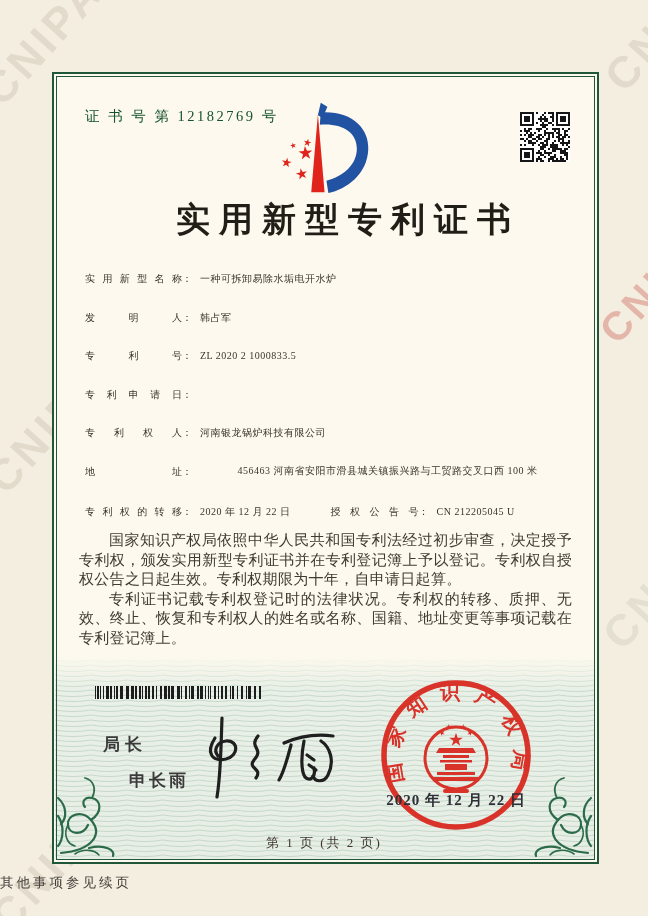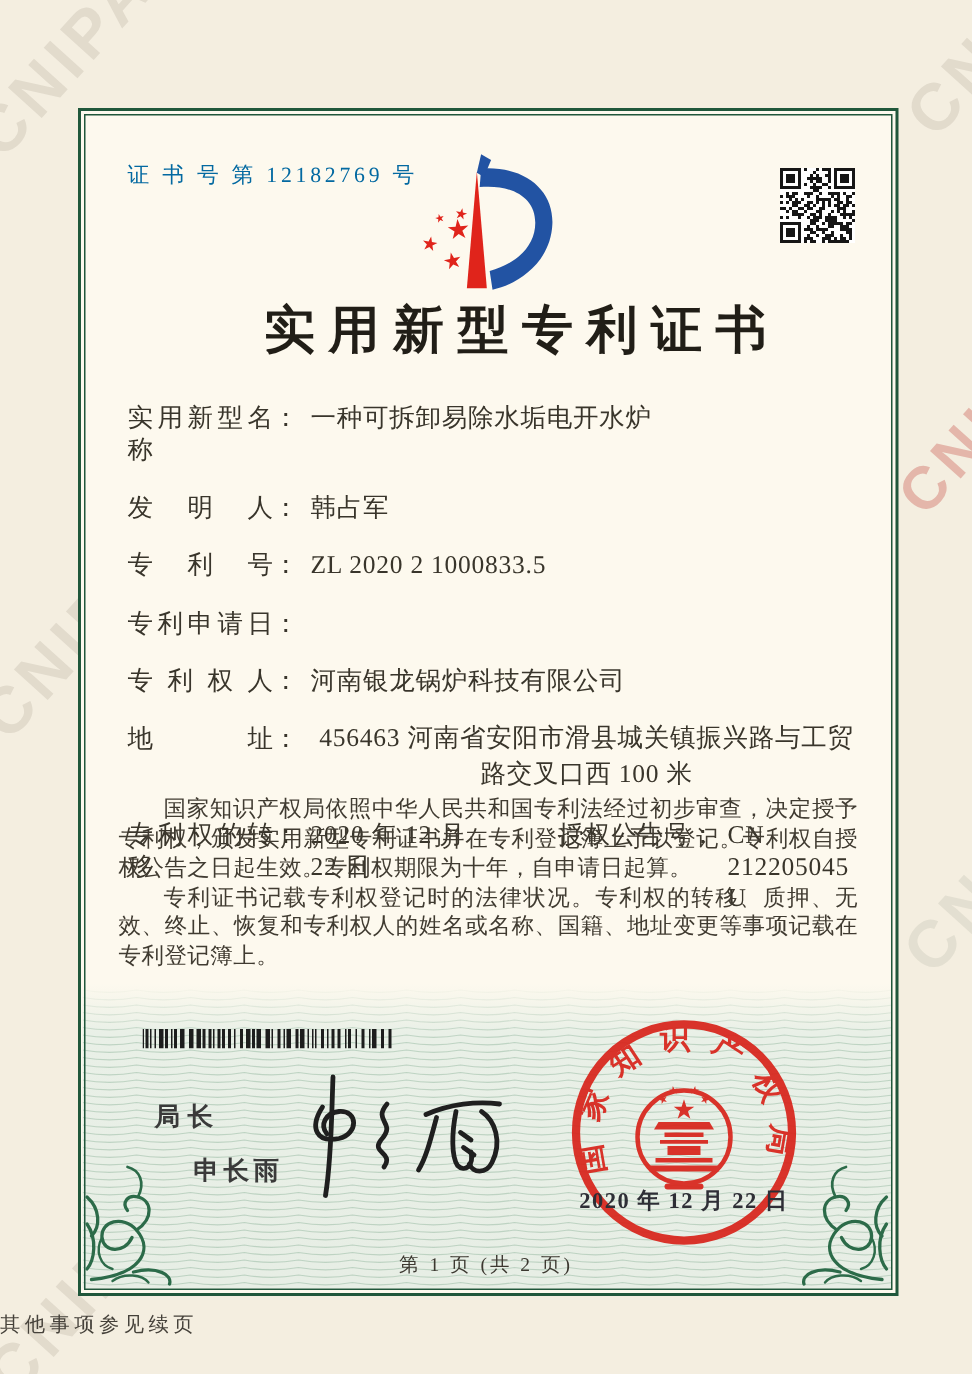--- a/index.html
+++ b/index.html
@@ -21,26 +21,26 @@
   
   .band{position:absolute;left:55px;top:656px;width:539px;height:203px;z-index:3;
         background:linear-gradient(to bottom, rgba(233,240,231,0) 0%, #e9f0e7 16%, #e7eee5 100%);}
   .band svg{position:absolute;left:0;top:0;
         -webkit-mask-image:linear-gradient(to bottom,transparent 0,#000 18%);
         mask-image:linear-gradient(to bottom,transparent 0,#000 18%);}
   
   .frame{position:absolute;left:52px;top:72px;width:543px;height:788px;border:2.5px solid #20573b;z-index:4;}
   .frame-inner{position:absolute;inset:2px;border:1px solid #20573b;}
   
-  .cert-no{position:absolute;left:85px;top:107px;font-size:14.5px;letter-spacing:2.5px;color:#0369a1;z-index:5;}
+  .cert-no{position:absolute;left:85px;top:107px;font-size:14.5px;letter-spacing:2.5px;color:#14532d;z-index:5;}
   .qr{position:absolute;left:520px;top:112px;width:50px;height:50px;z-index:5;background:#fff;}
   .logo{position:absolute;left:276px;top:100px;width:99px;height:95px;z-index:5;}
   .title{position:absolute;left:0;width:648px;top:197px;text-align:center;font-size:34px;
          font-weight:700;letter-spacing:9px;color:#211e17;z-index:5;padding-left:24px;}
-  .fields{position:absolute;left:85px;top:268px;width:490px;font-size:17px;color:#39352b;z-index:5;}
+  .fields{position:absolute;left:85px;top:268px;width:490px;font-size:10px;color:#39352b;z-index:5;}
   .frow{display:flex;margin-bottom:17.5px;line-height:21px;align-items:flex-start;}
   .flabel{flex:0 0 97px;text-align:justify;text-align-last:justify;}
   .flabel.small{flex:0 0 88px;}
   .fcolon{margin-right:8px;}
   .fvalue{letter-spacing:.5px;}
   .addr .fvalue{width:375px;line-height:24px;margin-top:-1.5px;text-align:center;}
   .grant-right{display:flex;margin-left:40px;}
   .paras{position:absolute;left:79px;top:531px;width:493px;z-index:5;color:#403b31;}
   .paras p{margin:0;font-size:15px;line-height:19.5px;text-indent:2em;text-align:justify;letter-spacing:.3px;font-family:Liberation Serif, serif;}
   .barcode{position:absolute;left:95px;top:686px;width:168px;height:13px;z-index:5;}

